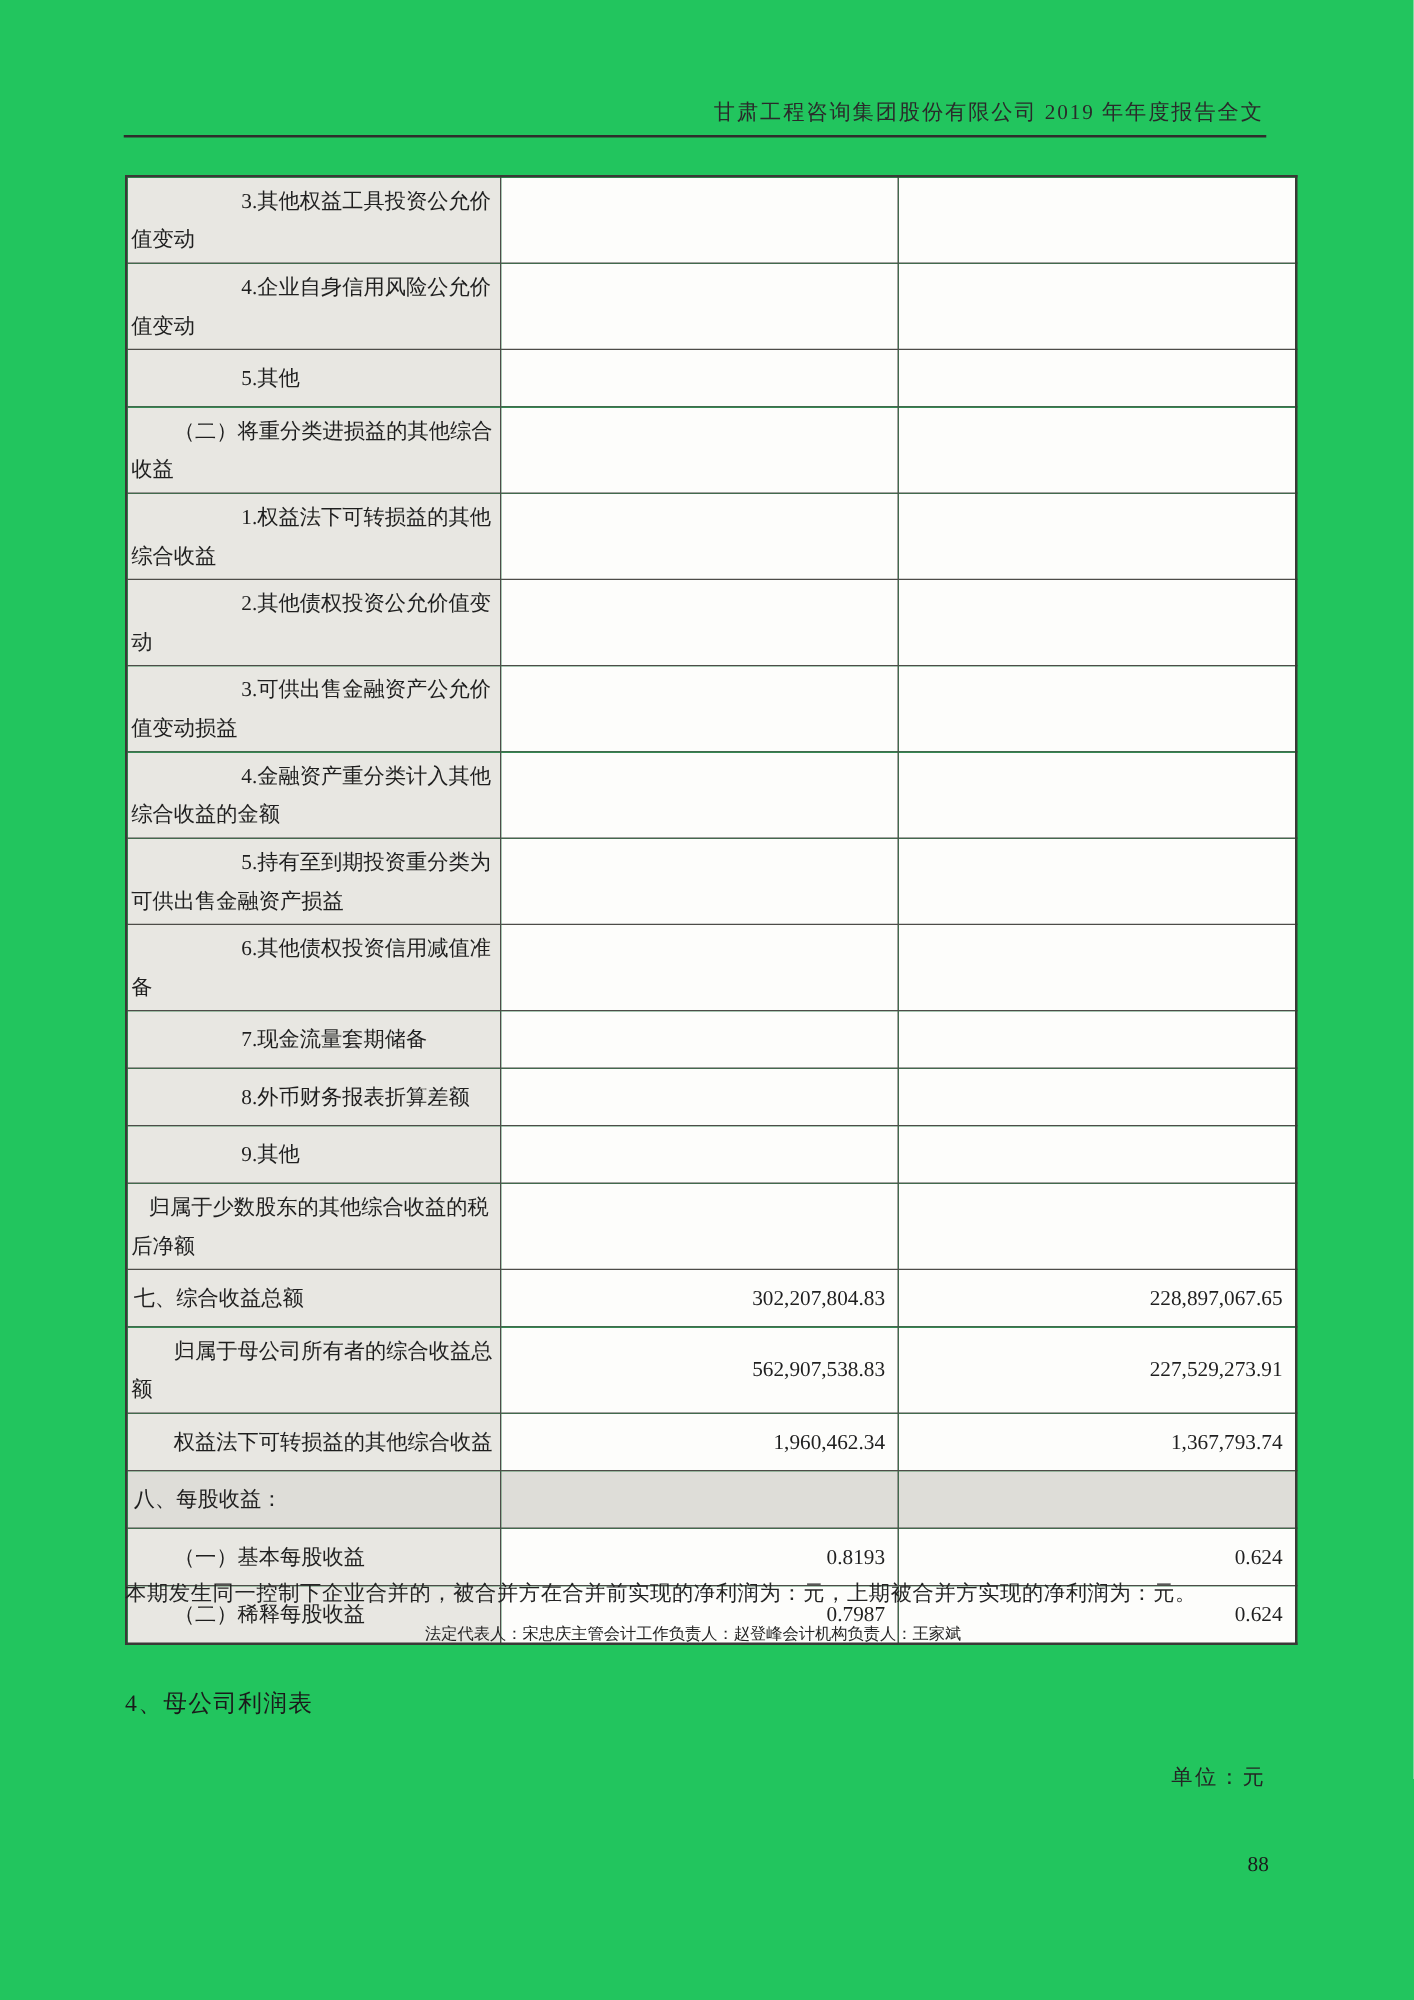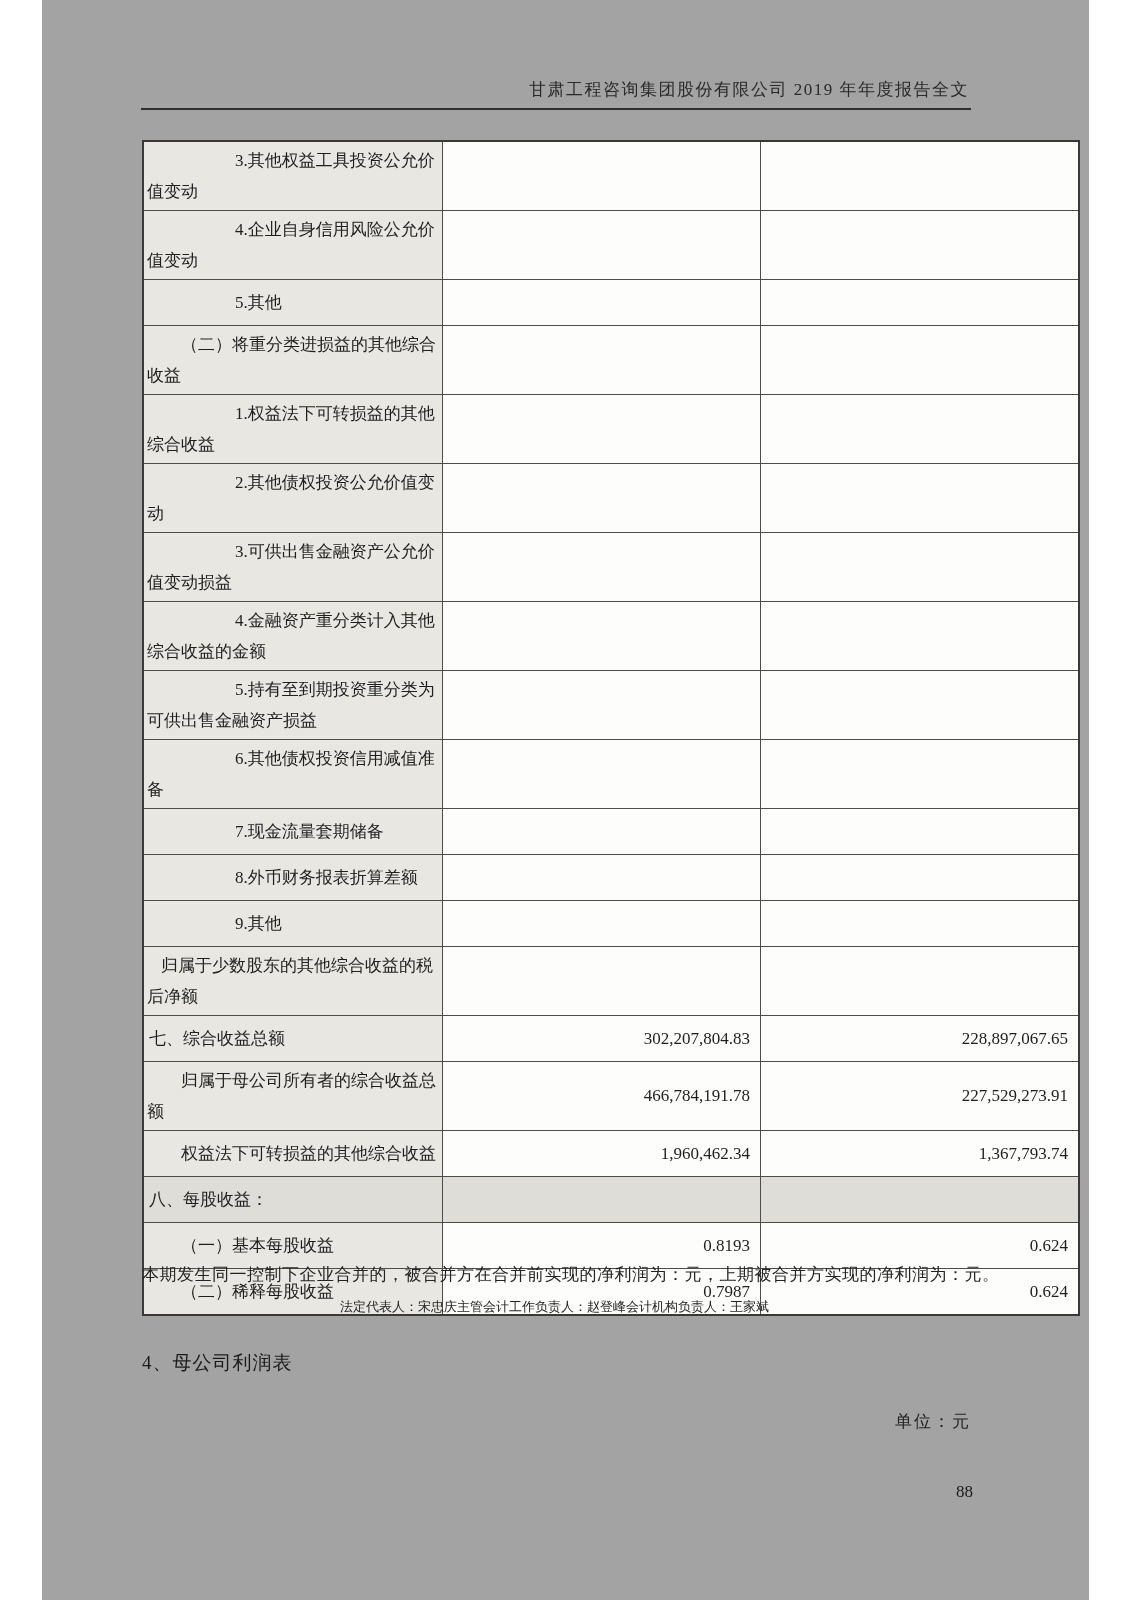--- a/index.html
+++ b/index.html
@@ -1,20 +1,20 @@
 <!DOCTYPE html>
 <html><head>
 <meta charset="utf-8">
 <style>
   html,body { margin:0; padding:0; background:#ffffff; }
   .page {
     position:relative;
-    width:1047px; height:1600px;
+    width:1131px; height:1600px;
     margin:0 auto;
-    background:#a3a3a3;
+    background:#22c55e;
     font-family:"Liberation Serif","DejaVu Serif",serif;
     color:#1f1f1f;
     overflow:hidden;
   }
   
   .hdr {
     position:absolute; top:78px; right:120px;
     font-size:17px; letter-spacing:1.5px; color:#2a2a2a;
     white-space:nowrap;
   }
@@ -182,21 +182,21 @@
           <td class="c-label lv-top">
             <p>七、综合收益总额</p>
           </td>
           <td class="c-val">302,207,804.83</td>
           <td class="c-val">228,897,067.65</td>
         </tr>
         <tr>
           <td class="c-label lv-paren">
             <p>归属于母公司所有者的综合收益总额</p>
           </td>
-          <td class="c-val">466,784,191.78</td>
+          <td class="c-val">562,907,538.83</td>
           <td class="c-val">227,529,273.91</td>
         </tr>
         <tr>
           <td class="c-label lv-paren">
             <p>权益法下可转损益的其他综合收益</p>
           </td>
           <td class="c-val">1,960,462.34</td>
           <td class="c-val">1,367,793.74</td>
         </tr>
         <tr class="shaded">

